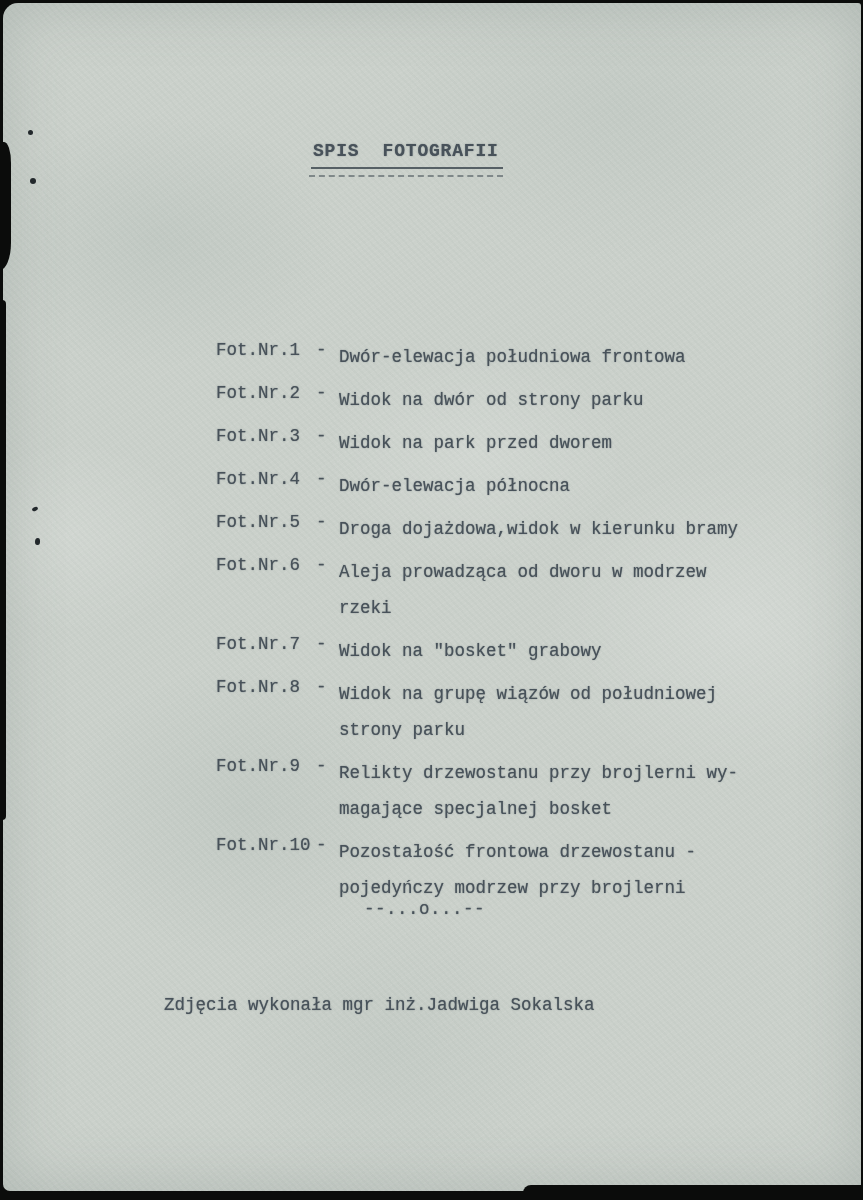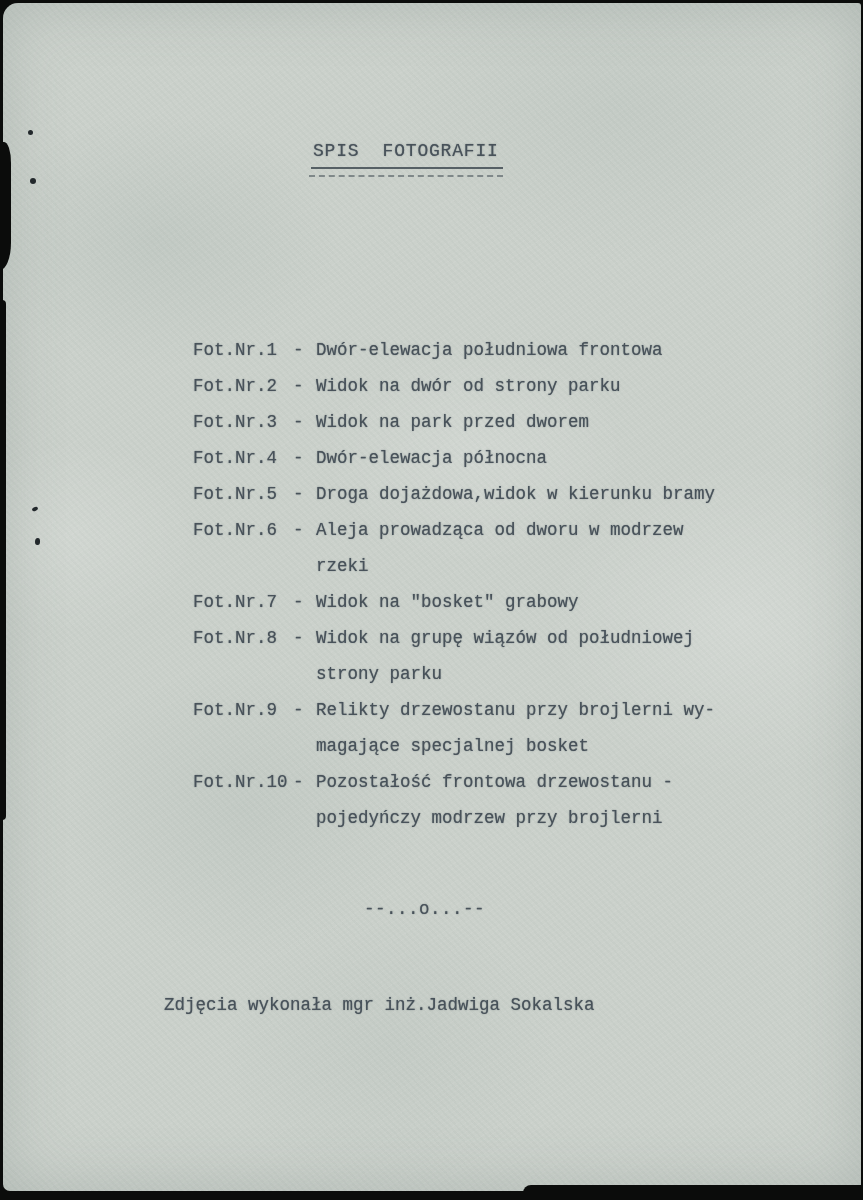--- a/index.html
+++ b/index.html
@@ -23,37 +23,37 @@
       repeating-linear-gradient(47deg, rgba(108,128,122,0.045) 0 2px, transparent 2px 5px),
       repeating-linear-gradient(-33deg, rgba(255,255,255,0.05) 0 1px, transparent 1px 4px);
     box-shadow:inset 0 0 60px rgba(100,115,110,0.25);
   }
   .ink{
     color:var(--ink,#48525a);
     text-shadow:0 0 1.2px rgba(66,76,84,0.75);
   }
   .doc-title{
     position:absolute;left:308px;top:138px;
-    font-size:18px;font-weight:normal;letter-spacing:0.8px;
+    font-size:18px;font-weight:bold;letter-spacing:0.8px;
     padding:0 4px 6px 2px;
     border-bottom:2px solid rgba(66,76,84,0.85);
     white-space:pre;
   }
   .title-underline2{
     position:absolute;left:306px;top:172px;width:194px;height:0;
     border-top:2px dashed rgba(66,76,84,0.55);
   }
   .photo-list{
     position:absolute;left:190px;top:329px;width:560px;
     font-size:17.5px;line-height:36px;
   }
   .entry-row{display:flex;align-items:flex-start;}
-  .entry-label{flex:0 0 100px;white-space:pre;}
+  .entry-label{flex:0 0 100px;white-space:pre;margin-left:23px;}
   .entry-dash{flex:0 0 23px;}
-  .entry-desc{flex:1 1 auto;}
+  .entry-desc{flex:1 1 auto;margin-top:7px;}
   .desc-line{white-space:pre;}
   .divider{
     position:absolute;left:361px;top:896px;
     font-size:17.5px;letter-spacing:0.5px;white-space:pre;
   }
   .credit{
     position:absolute;left:161px;top:992px;
     font-size:17.5px;white-space:pre;
   }
   .edge-blob-left{

